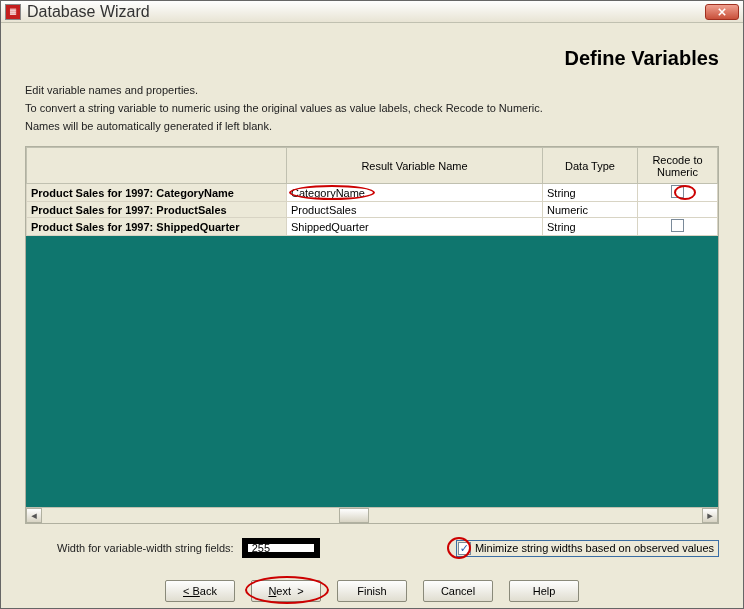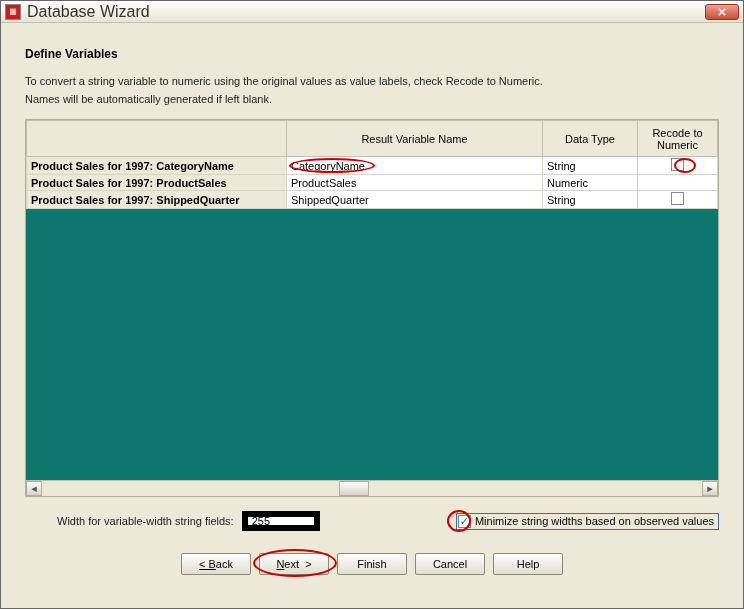--- a/index.html
+++ b/index.html
@@ -47,24 +47,25 @@
     display: flex;
     align-items: center;
     justify-content: center;
     color: #fff;
   }
   .close-btn svg { width: 8px; height: 8px; }
   .content {
     padding: 16px 24px 10px 24px;
   }
   h1 {
-    font-size: 12px;
+    font-size: 20px;
     font-weight: bold;
     margin: 8px 0 14px 0;
     color: #000;
+    text-align: right;
   }
   .instr { margin: 6px 0; color: #222; }
   .grid-wrap {
     margin-top: 14px;
     border: 1px solid #b0b0a0;
     background: #0f766e;
     height: 378px;
     position: relative;
   }
   table.grid {
@@ -162,21 +163,21 @@
     border: 1px solid #3a6ea5;
     padding: 1px 4px 1px 1px;
     gap: 4px;
     font-size: 11px;
     position: relative;
   }
   .btnrow {
     margin-top: 22px;
     display: flex;
     justify-content: center;
-    gap: 8px;
+    gap: 16px;
   }
   .btn {
     min-width: 70px;
     height: 22px;
     background: linear-gradient(to bottom, #fefefe, #e0ddd0);
     border: 1px solid #8a8a7a;
     border-radius: 2px;
     font-size: 11px;
     font-family: inherit;
     padding: 0 10px;
@@ -197,20 +198,21 @@
     <div class="title-text">Database Wizard</div>
     <div class="close-btn">
       <svg viewBox="0 0 10 10">
           <path d="M1 1 L9 9 M9 1 L1 9" stroke="#fff" stroke-width="2"></path>
         </svg>
     </div>
   </div>
 
   <div class="content">
     <h1>Define Variables</h1>
+    <div class="instr">Edit variable names and properties.</div>
     <div class="instr">To convert a string variable to numeric using the original values as value labels, check Recode to Numeric.</div>
     <div class="instr">Names will be automatically generated if left blank.</div>
 
     <div class="grid-wrap">
       <table class="grid">
         <colgroup>
           <col class="col-rowhdr">
             <col>
             <col class="col-dt">
             <col class="col-rc">

